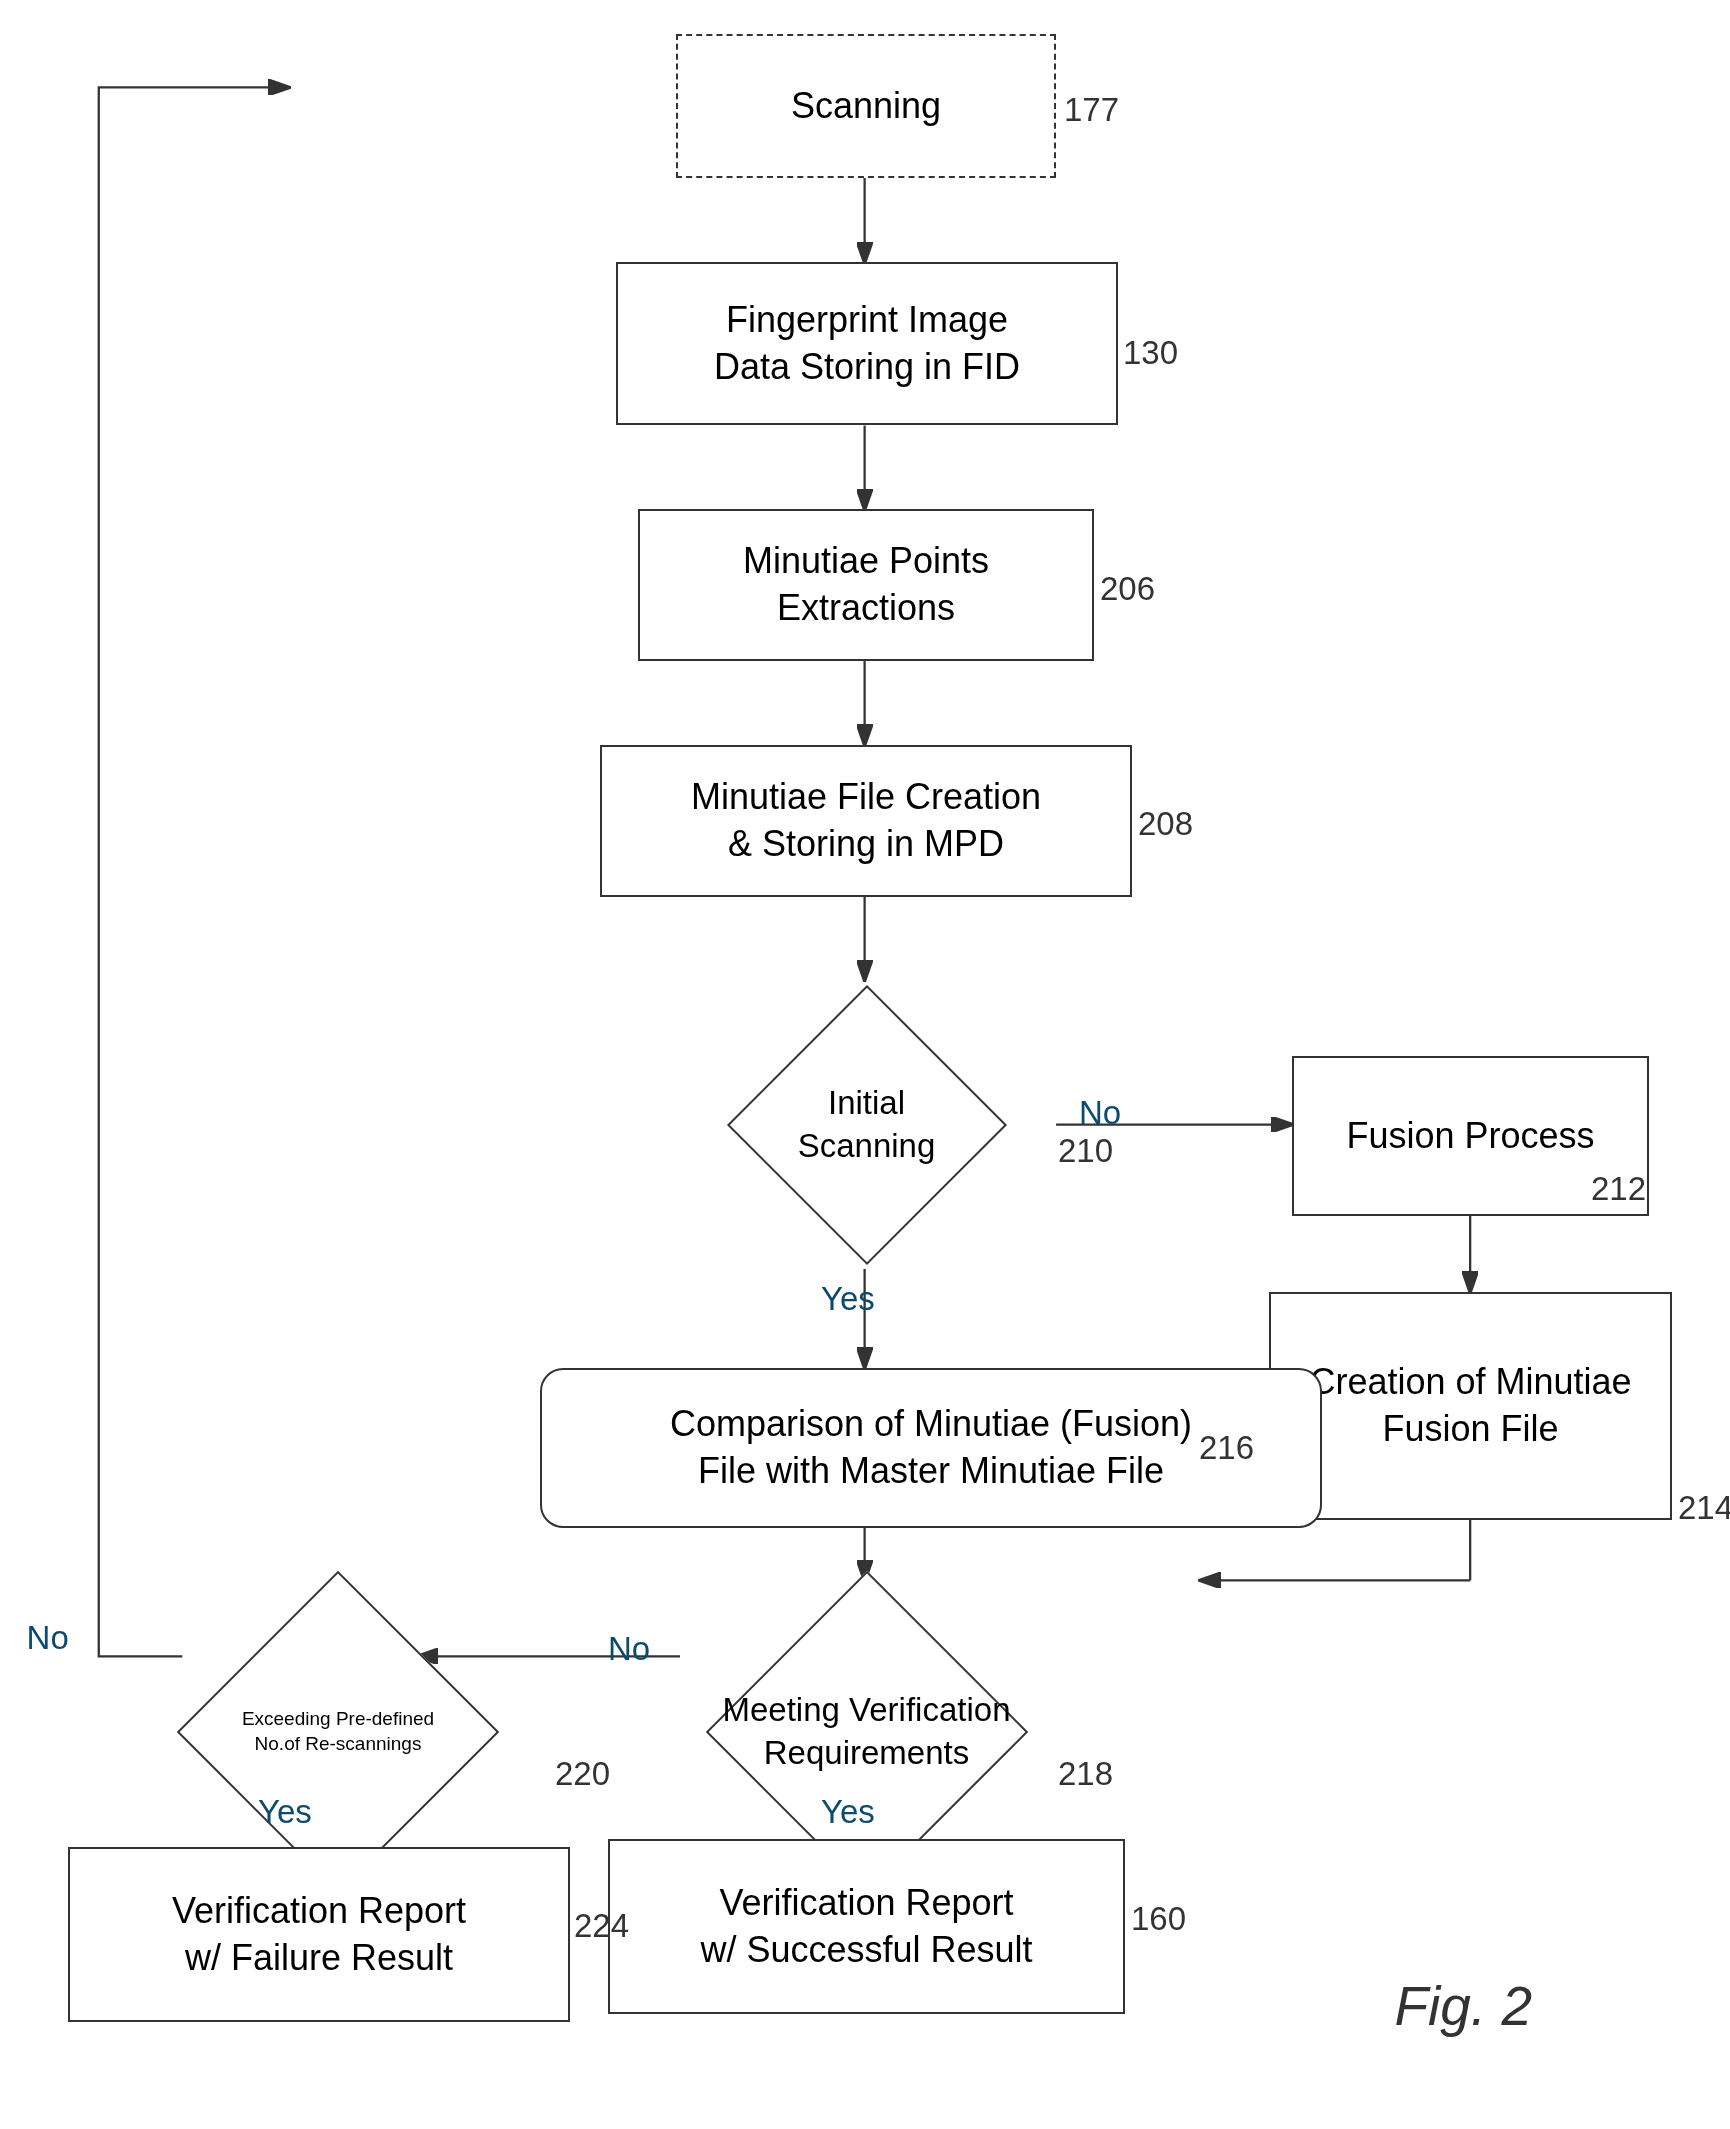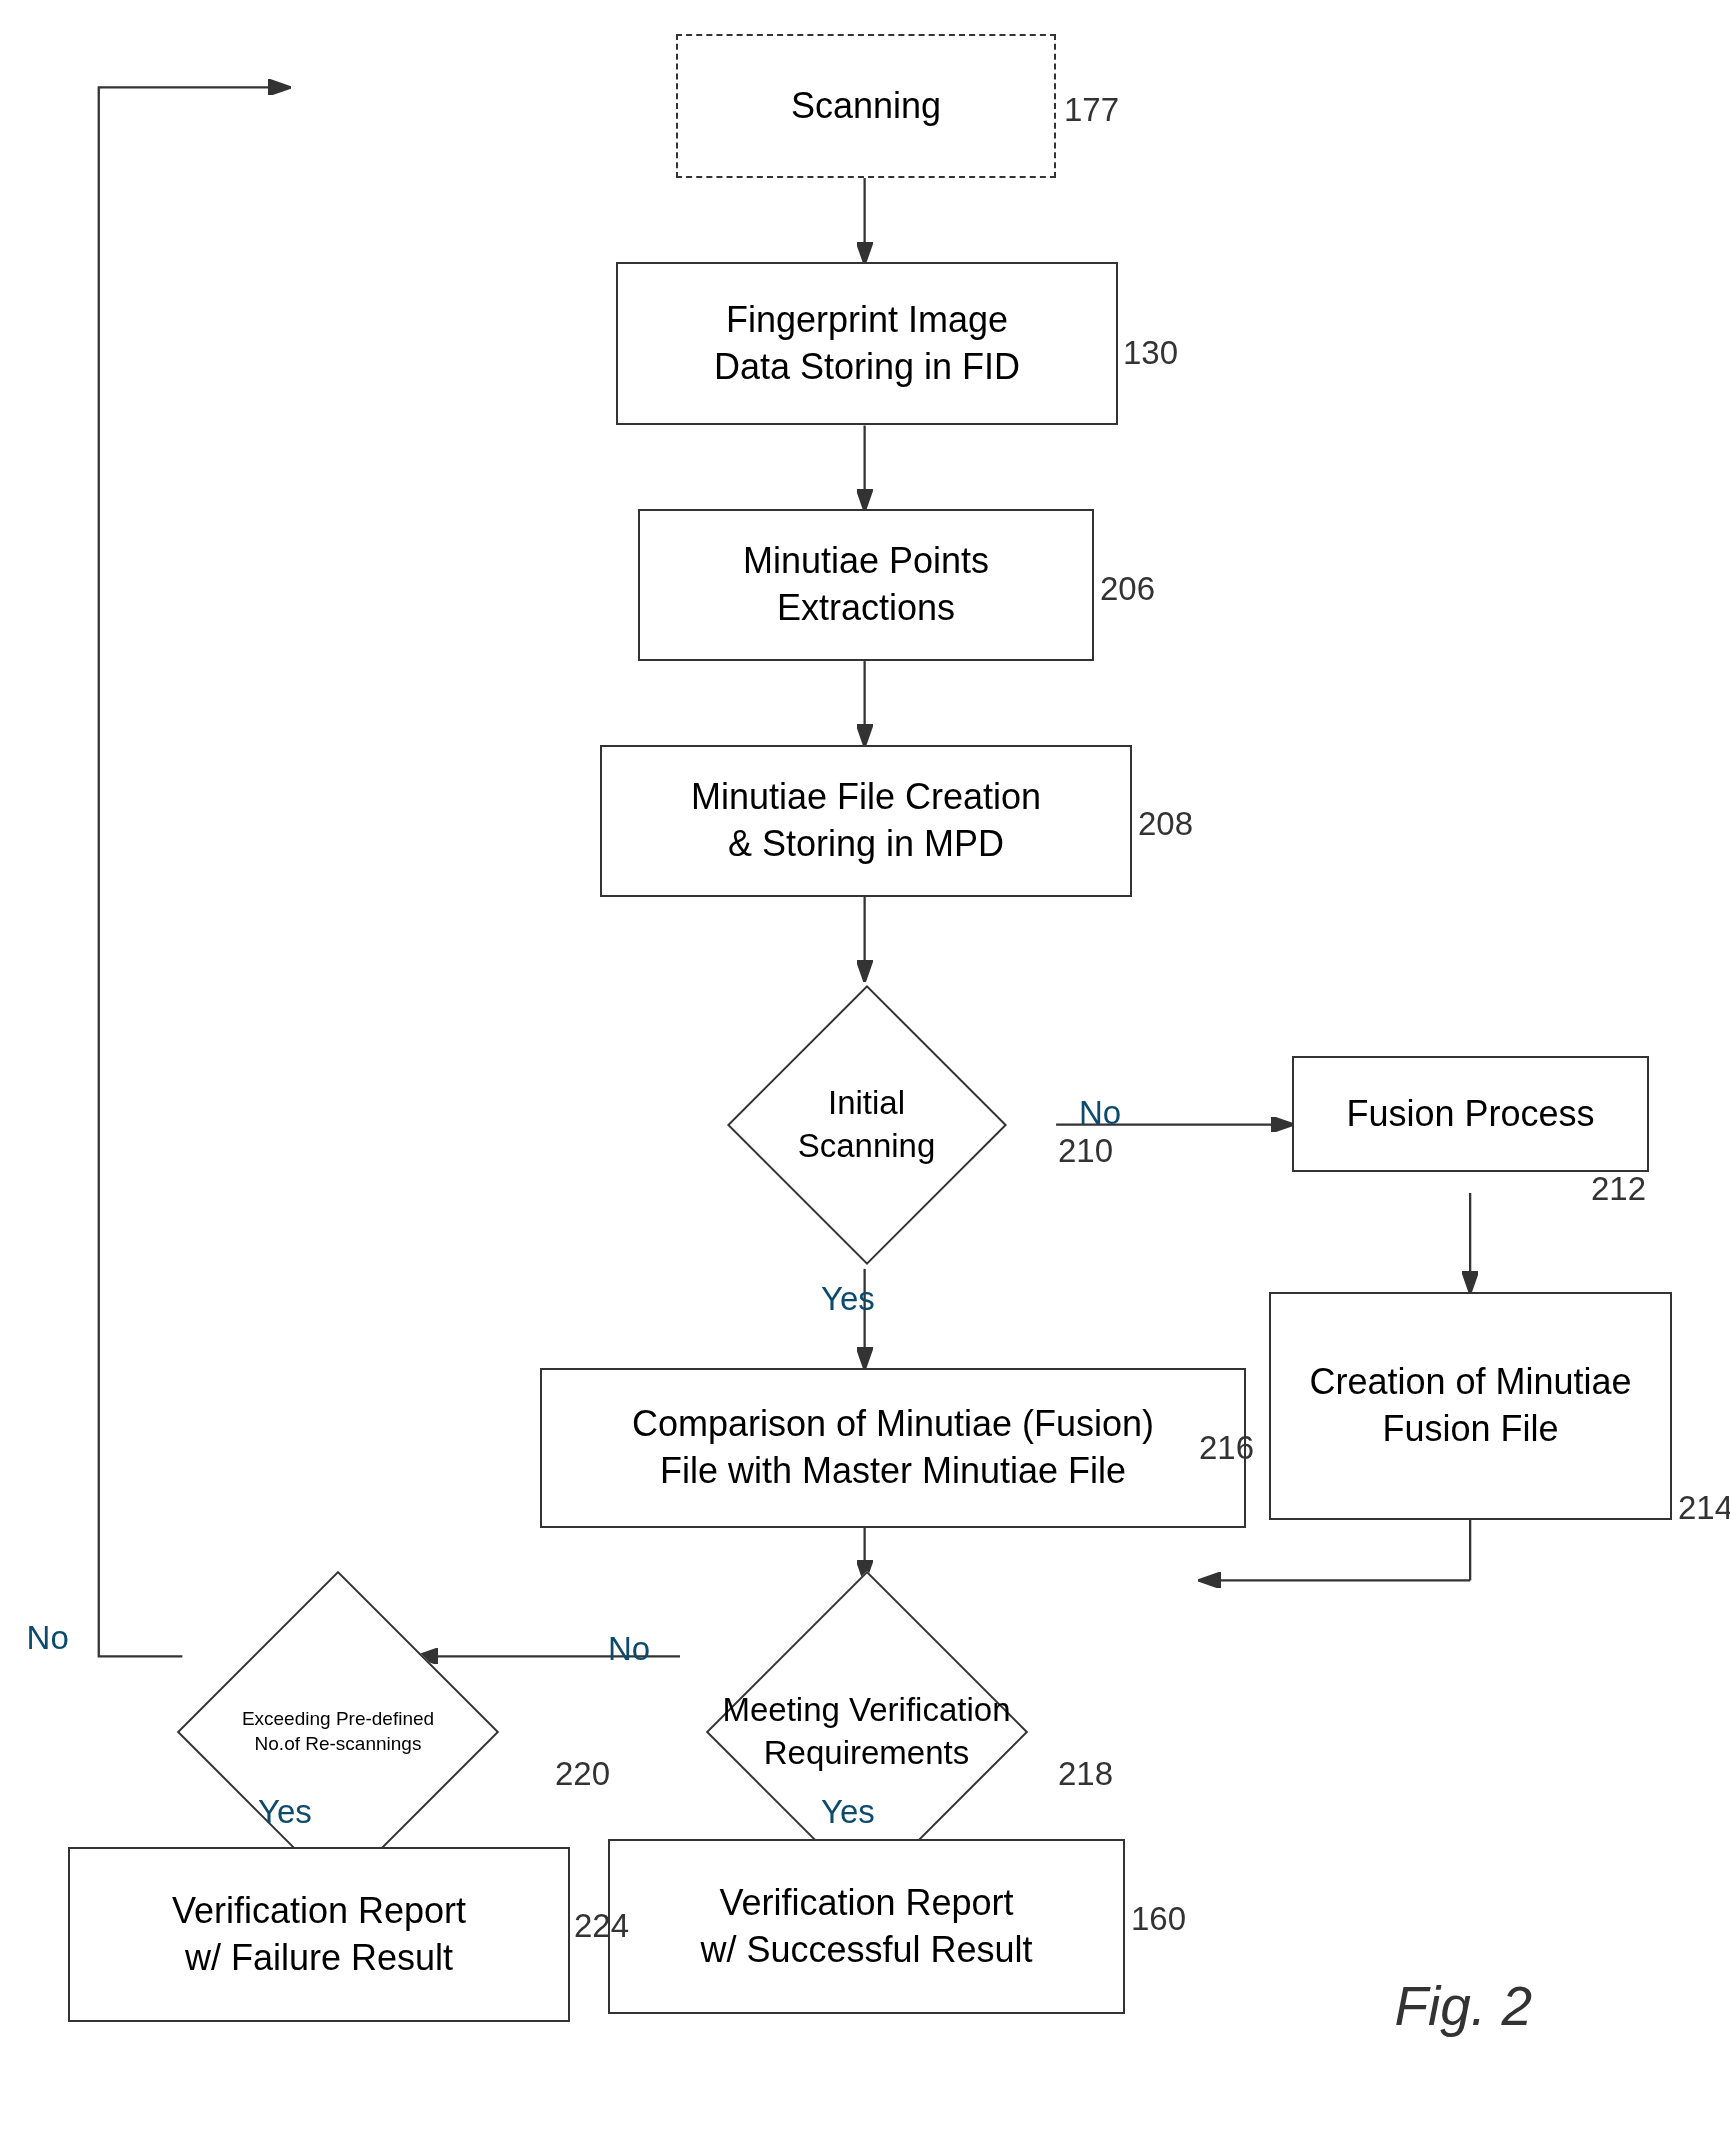--- a/index.html
+++ b/index.html
@@ -153,32 +153,32 @@
 &amp; Storing in MPD</span>
   </div>
   <span class="ref-num" style="left:1138px; top:805px;">208</span>
 
   <div class="diamond-container" style="left:684px; top:980px; width:365px; height:289px;">
     <div class="diamond" style="width:198px; height:198px;"></div>
     <div class="diamond-text">Initial<br>Scanning</div>
   </div>
   <span class="ref-num" style="left:1058px; top:1132px;">210</span>
 
-  <div class="box" style="left:1292px; top:1056px; width:357px; height:116px;">
+  <div class="box" style="left:1292px; top:1056px; width:357px; height:160px;">
     <span>Fusion Process</span>
   </div>
   <span class="ref-num" style="left:1591px; top:1170px;">212</span>
 
   <div class="box" style="left:1269px; top:1292px; width:403px; height:228px;">
     <span style="white-space:pre-line;">Creation of Minutiae
 Fusion File</span>
   </div>
   <span class="ref-num" style="left:1678px; top:1489px;">214</span>
 
-  <div class="box" style="left:540px; top:1368px; width:706px; height:160px;">
+  <div class="box" style="left:540px; top:1368px; width:782px; height:160px;border-radius:23px;">
     <span style="white-space:pre-line;">Comparison of Minutiae (Fusion)
 File with Master Minutiae File</span>
   </div>
   <span class="ref-num" style="left:1199px; top:1429px;">216</span>
 
   <div class="diamond-container" style="left:684px; top:1565px; width:365px; height:334px;">
     <div class="diamond" style="width:228px; height:228px;"></div>
     <div class="diamond-text">Meeting Verification<br>Requirements</div>
   </div>
   <span class="ref-num" style="left:1058px; top:1755px;">218</span>

